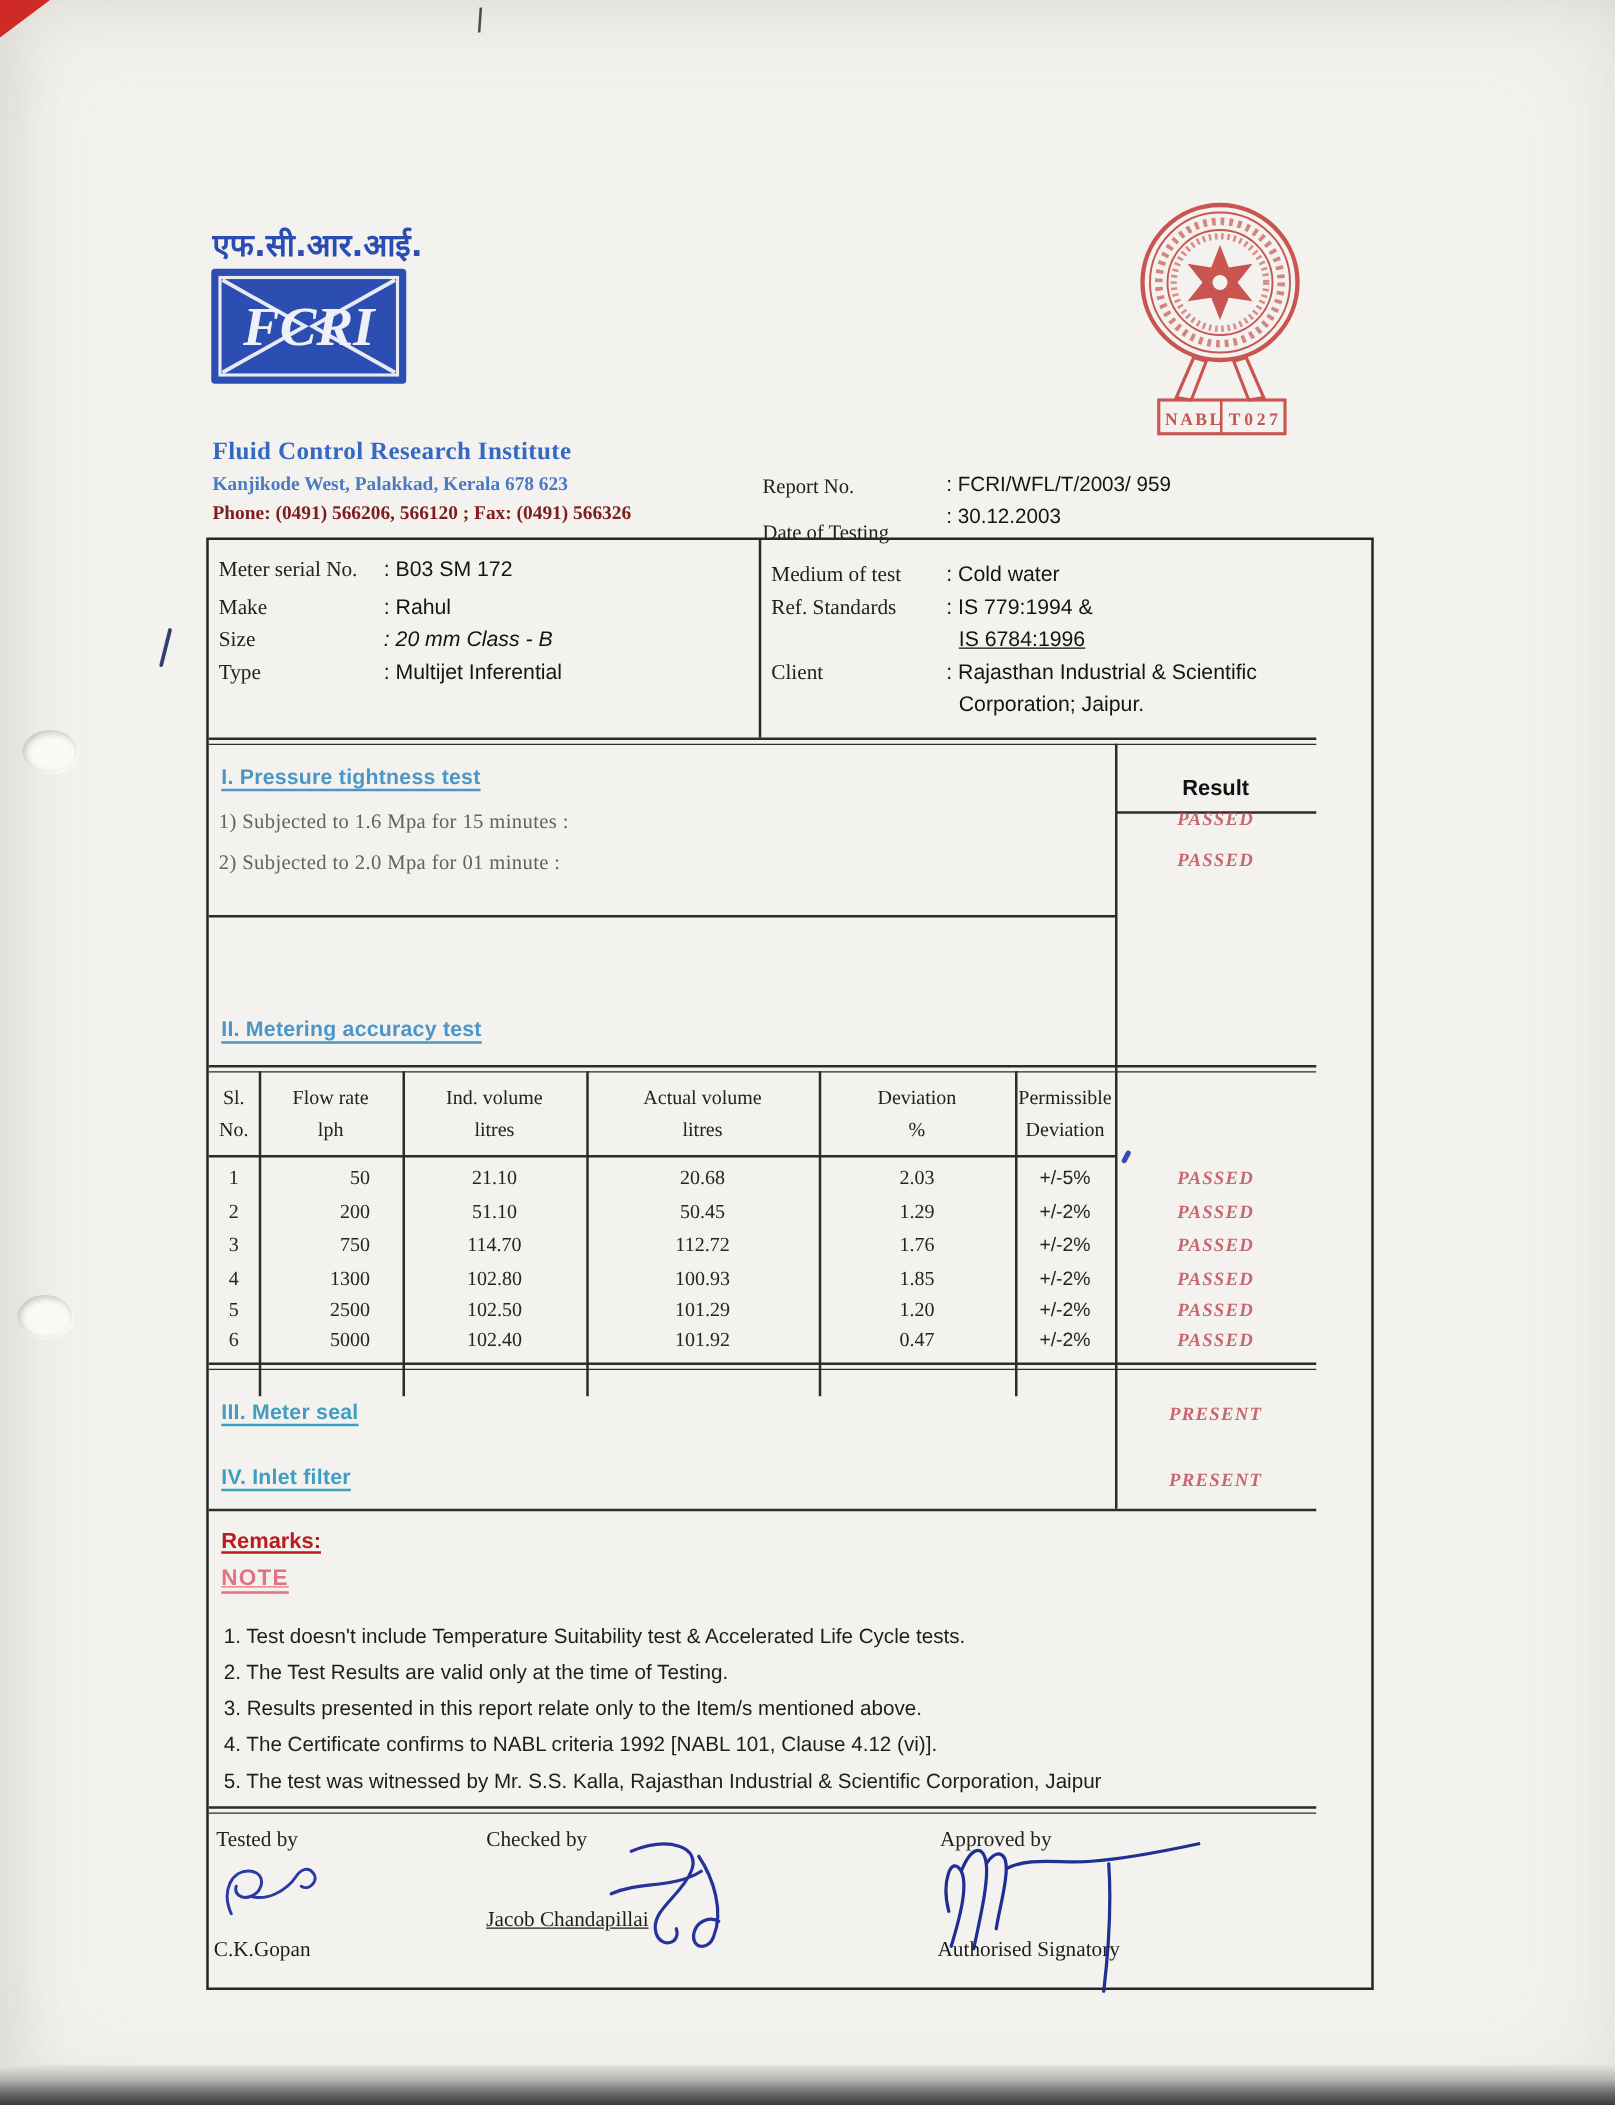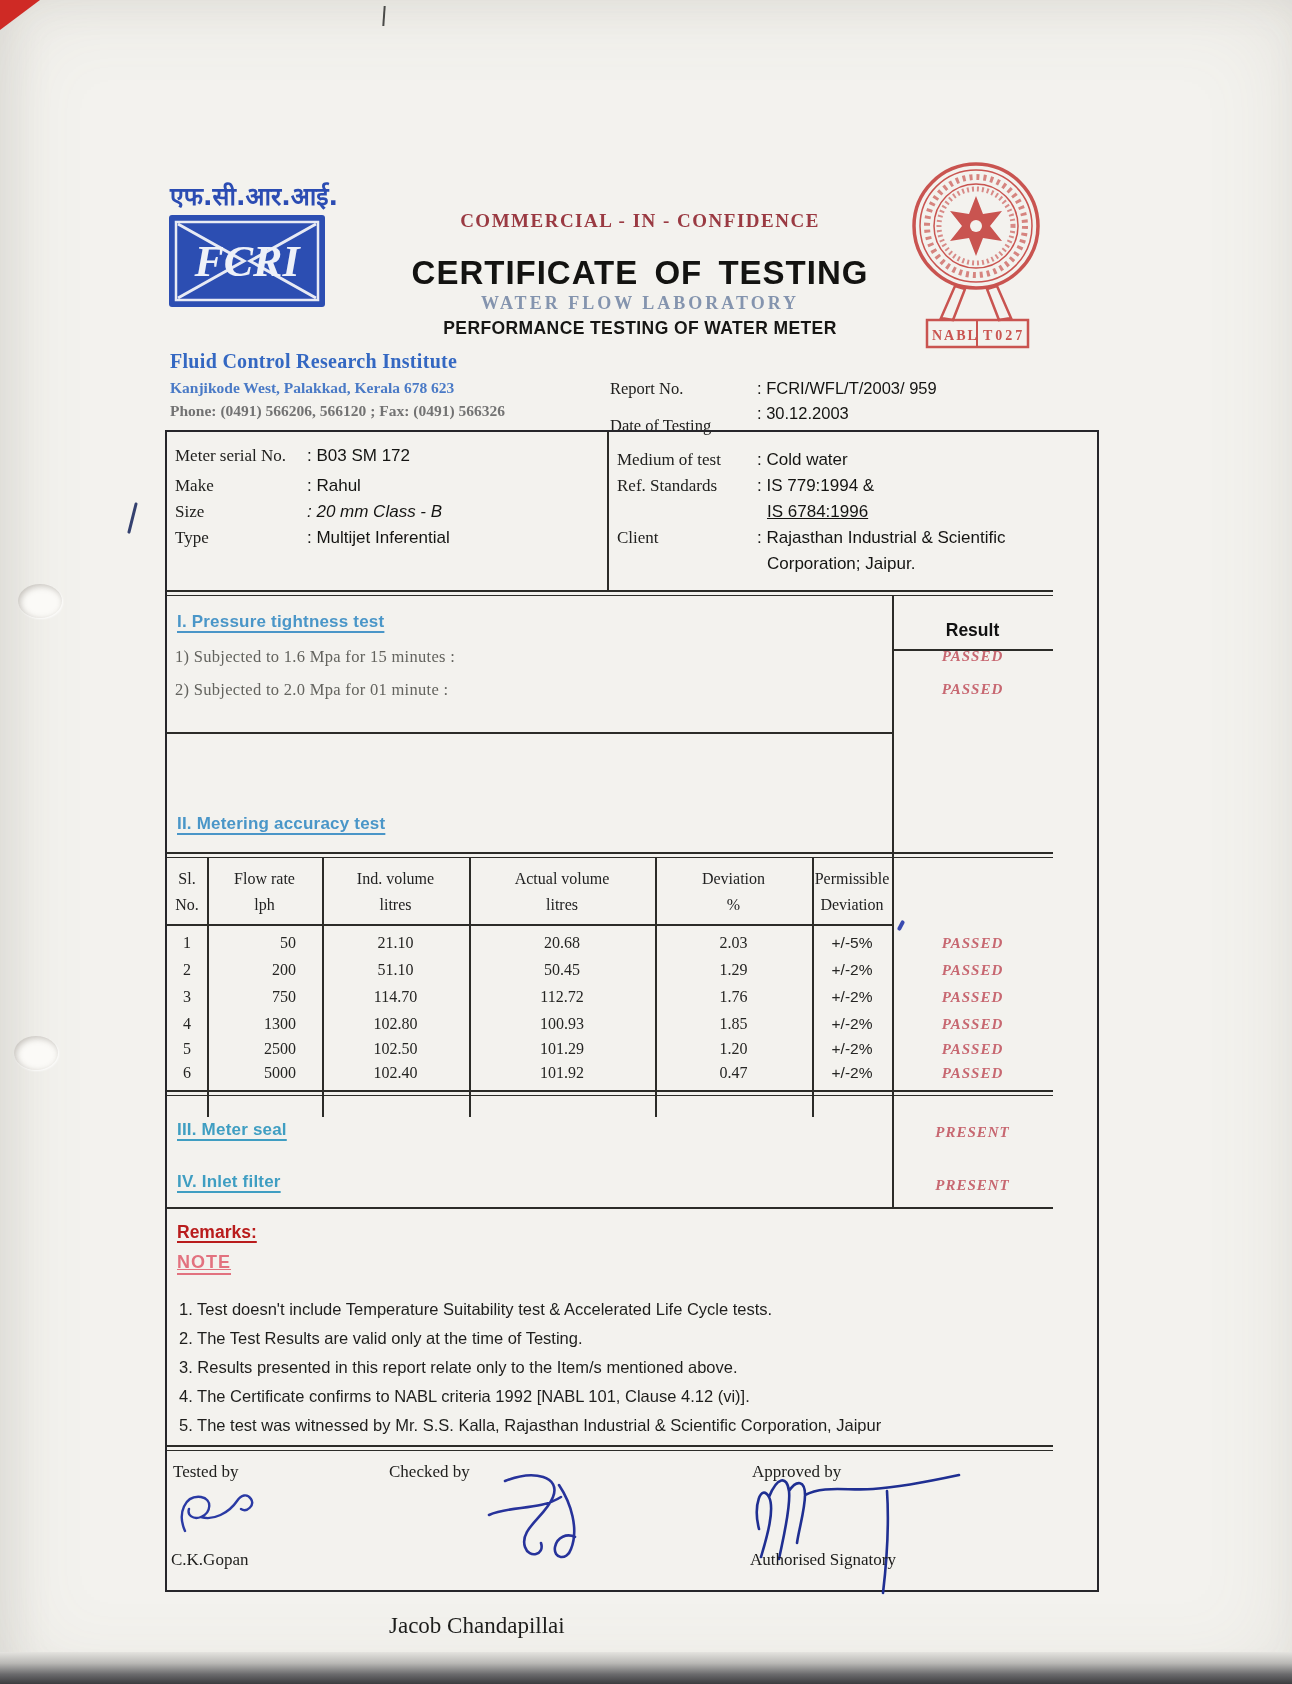--- a/index.html
+++ b/index.html
@@ -49,28 +49,22 @@
   <div class="abs" style="left:170px;top:178px;font-weight:bold;font-size:25px;color:#2b4cb3;font-family:'DejaVu Sans',sans-serif;">एफ.सी.आर.आई.</div>
   <svg class="abs" style="left:168px;top:214px;" width="158" height="94" viewBox="0 0 158 94">
     <rect x="1" y="1" width="156" height="92" rx="3" fill="#2c4eb2"></rect>
     <rect x="8" y="8" width="142" height="78" fill="none" stroke="#e8ebf4" stroke-width="2.5"></rect>
     <path d="M10,10 L76,47 L10,84" fill="none" stroke="#e8ebf4" stroke-width="3"></path>
     <path d="M148,10 L82,47 L148,84" fill="none" stroke="#e8ebf4" stroke-width="3"></path>
     <text x="79" y="62" text-anchor="middle" font-family="Liberation Serif, serif" font-style="italic" font-weight="bold" font-size="44" fill="#eef1f8">FCRI</text>
   </svg>
   <div class="abs serif" style="left:170px;top:350px;font-weight:bold;font-size:20px;color:#3468c2;letter-spacing:.3px;">Fluid Control Research Institute</div>
   <div class="abs serif" style="left:170px;top:379px;font-weight:bold;font-size:15.5px;color:#4a7ac6;">Kanjikode West, Palakkad, Kerala 678 623</div>
-  <div class="abs serif" style="left:170px;top:402px;font-weight:bold;font-size:15.5px;color:#737373;">Phone: (0491) 566206, 566120 ; Fax: (0491) 566326</div>
-
-  <div class="abs" style="left:340px;top:210px;width:600px;text-align:center;">
-    <div class="serif" style="font-weight:bold;font-size:19px;color:#9a3a42;letter-spacing:1.5px;">COMMERCIAL - IN - CONFIDENCE</div>
-    <div class="sans" style="margin-top:22px;font-weight:bold;font-size:33px;color:#131311;letter-spacing:1px;word-spacing:6px;">CERTIFICATE OF TESTING</div>
-    <div class="serif" style="margin-top:1px;font-weight:bold;font-size:18px;color:#8494ae;letter-spacing:3px;">WATER FLOW LABORATORY</div>
-    <div class="sans" style="margin-top:4px;font-weight:bold;font-size:17.5px;color:#161614;letter-spacing:.4px;">PERFORMANCE TESTING OF WATER METER</div>
-  </div>
+  <div class="abs serif" style="left:170px;top:402px;font-weight:bold;font-size:15.5px;color:#7f1d1d;">Phone: (0491) 566206, 566120 ; Fax: (0491) 566326</div>
+
 
   <div class="abs serif label" style="left:610px;top:379px;font-size:16.5px;">Report No.</div>
   <div class="abs sans value" style="left:757px;top:379px;font-size:16.5px;">: FCRI/WFL/T/2003/ 959</div>
   <div class="abs serif label" style="left:610px;top:416px;font-size:16.5px;">Date of Testing</div>
   <div class="abs sans value" style="left:757px;top:404px;font-size:16.5px;">: 30.12.2003</div>
 
   <svg class="abs" style="left:900px;top:140px;opacity:.92;" width="152" height="216" viewBox="0 0 152 216">
     <g stroke="#c64743" fill="none">
       <circle cx="76" cy="86" r="62" stroke-width="3.5"></circle>
       <circle cx="76" cy="86" r="56" stroke-width="1.5"></circle>
@@ -244,18 +238,18 @@
       <path d="M10,44 C2,26 10,8 26,10 C38,12 36,26 26,30 C18,33 12,28 14,22 M26,30 C38,34 54,26 62,14 C66,8 72,6 76,12 C80,18 72,26 66,22" fill="none" stroke="#2a3aa4" stroke-width="2.4" stroke-linecap="round"></path>
     </svg>
     <svg class="abs" style="left:308px;top:1035px;" width="130" height="100" viewBox="0 0 130 100">
       <path d="M30,14 C60,2 86,10 78,30 C70,50 44,62 50,80 C54,92 70,88 66,76 M14,48 C36,38 64,44 86,30 M84,18 C96,36 104,62 96,82 C92,94 78,92 80,80 C82,70 92,66 100,70" fill="none" stroke="#27339b" stroke-width="2.6" stroke-linecap="round"></path>
     </svg>
     <svg class="abs" style="left:578px;top:1035px;" width="250" height="130" viewBox="0 0 250 130">
       <path d="M14,62 C8,38 16,16 24,30 C30,42 22,70 16,90 M24,30 C32,10 42,8 44,24 C46,40 38,72 34,92 M44,24 C52,12 60,14 60,28 C60,42 54,62 52,76 M60,28 C78,18 104,24 128,22 C156,20 186,14 214,8 M142,24 C144,54 142,92 138,126" fill="none" stroke="#1f2f92" stroke-width="2.6" stroke-linecap="round"></path>
     </svg>
 
     <div class="abs serif" style="left:4px;top:1118px;font-size:17px;">C.K.Gopan</div>
-    <div class="abs serif" style="left:222px;top:1181px;font-size:23px;">Jacob Chandapillai</div>
+    <div class="abs serif" style="left:222px;top:1094px;font-size:17px;text-decoration:underline;">Jacob Chandapillai</div>
     <div class="abs serif" style="left:583px;top:1118px;font-size:17px;">Authorised Signatory</div>
   </div>
 
   <div class="abs" style="left:0;top:1652px;width:1292px;height:32px;background:linear-gradient(to bottom,#e4e3df 0%,#b9b8b5 35%,#6a6a6c 70%,#3c3c3f 100%);"></div>
 </div>
 
 </body></html>

